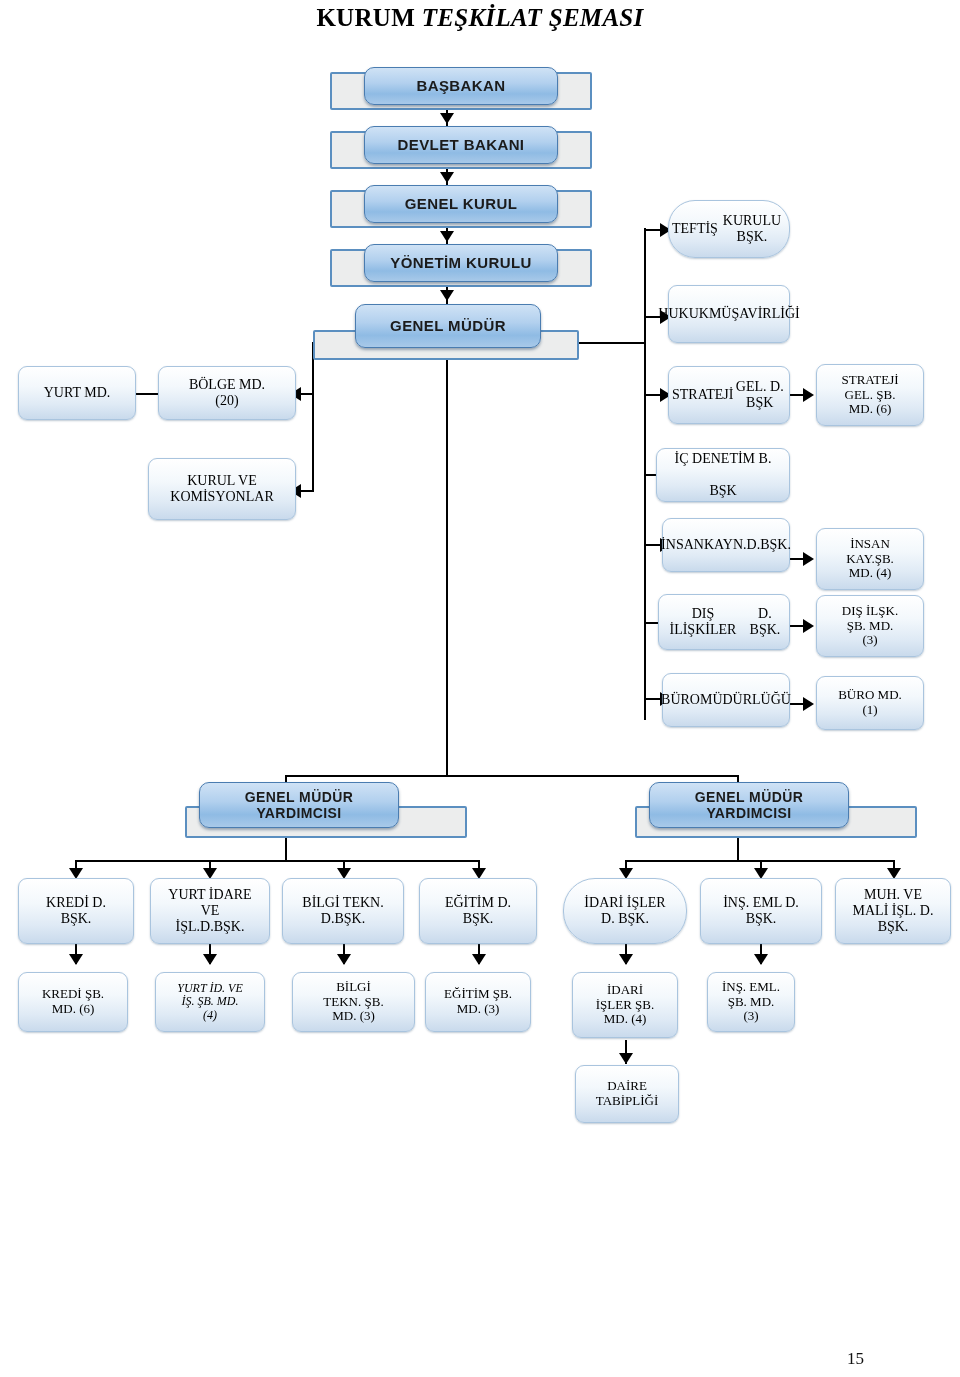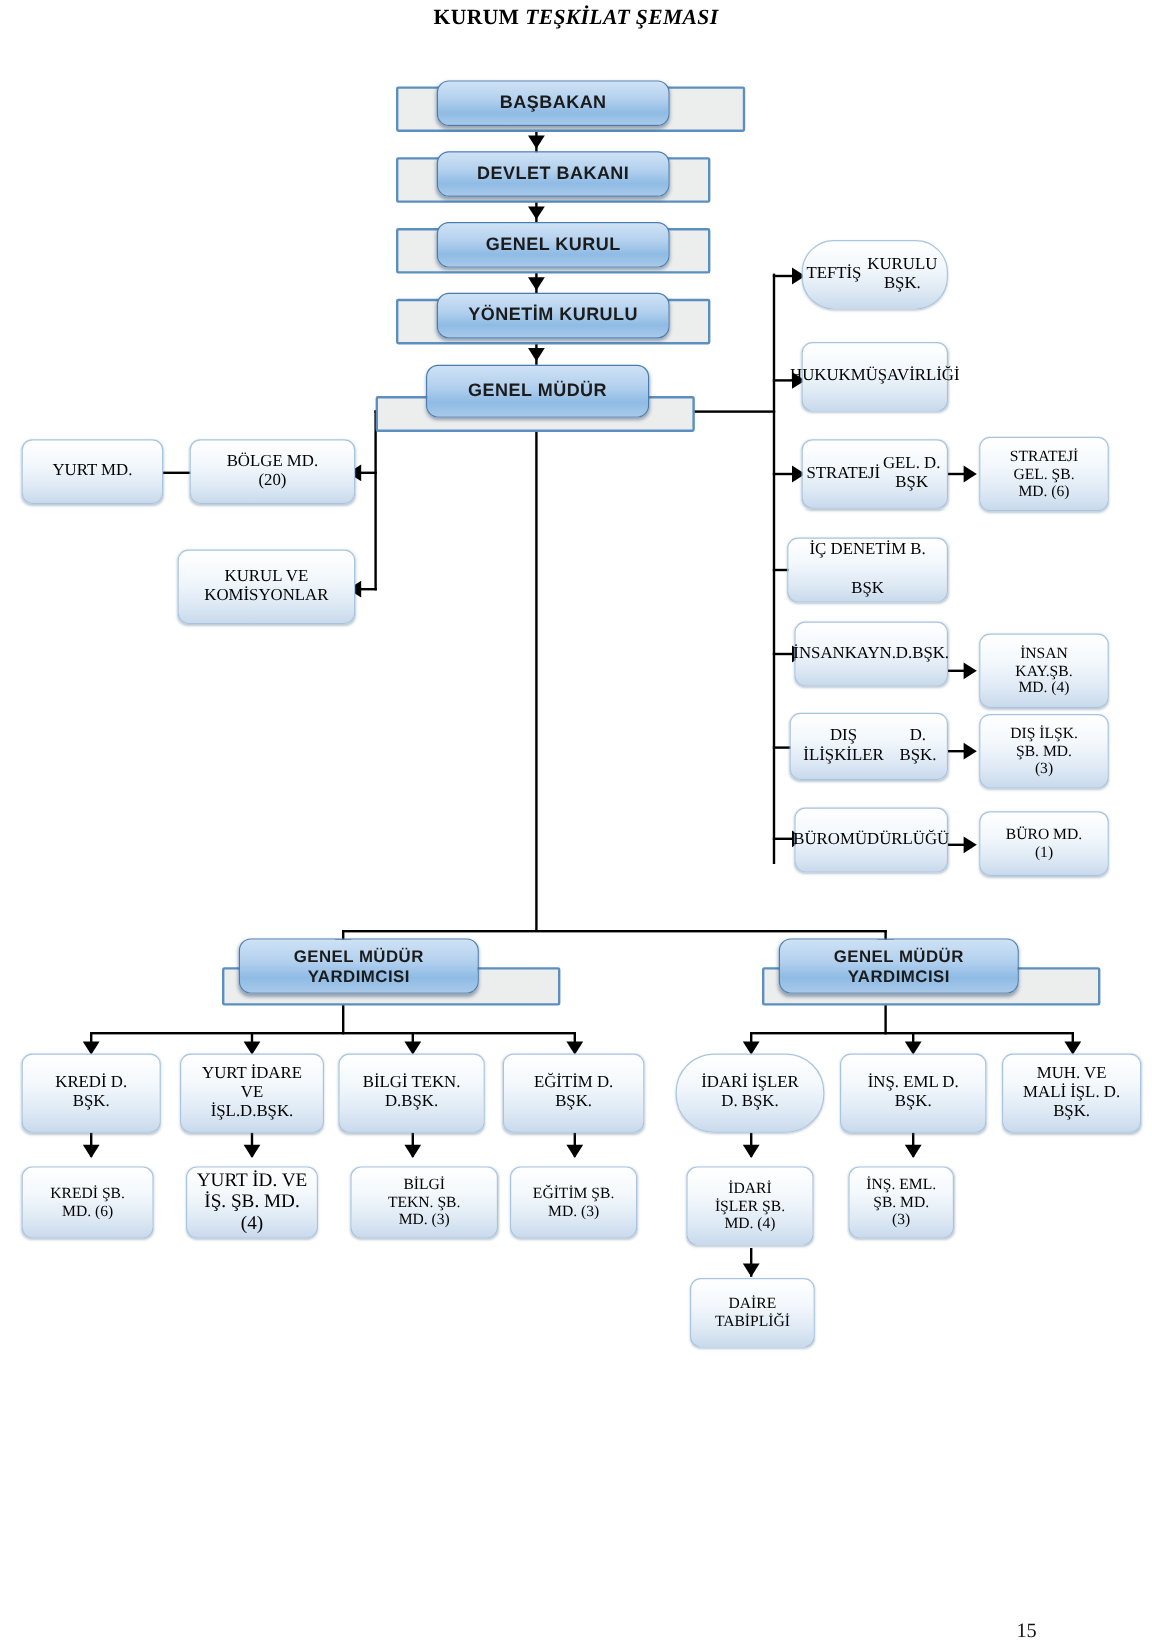--- a/index.html
+++ b/index.html
@@ -1,21 +1,21 @@
 <!DOCTYPE html>
 <html><head>
 <meta charset="utf-8">
 <style>
   html,body{margin:0;padding:0;background:#fff;}
   body{width:960px;height:1377px;position:relative;font-family:"Liberation Serif",serif;color:#000;overflow:hidden;}
   #stage{position:absolute;left:0;top:0;width:960px;height:1377px;}
 
   .page-title{
     position:absolute;left:0;top:4px;width:960px;text-align:center;
-    font-family:"Liberation Serif",serif;font-size:18px;font-weight:bold;
+    font-family:"Liberation Serif",serif;font-size:25px;font-weight:bold;
     letter-spacing:.3px;white-space:nowrap;
   }
   .page-title .up{font-style:normal;}
   .page-title .it{font-style:italic;}
 
   .page-num{
     position:absolute;right:96px;bottom:8px;font-family:"Liberation Serif",serif;
     font-size:17px;color:#111;
   }
 
@@ -144,21 +144,21 @@
   <div class="ln v" style="left:478px;top:944px;height:20px;"></div>
   <div class="arw down" style="left:472px;top:954px;"></div>
   <div class="ln v" style="left:625px;top:944px;height:20px;"></div>
   <div class="arw down" style="left:619px;top:954px;"></div>
   <div class="ln v" style="left:760px;top:944px;height:20px;"></div>
   <div class="arw down" style="left:754px;top:954px;"></div>
 
   <div class="ln v" style="left:625px;top:1040px;height:24px;"></div>
   <div class="arw down" style="left:619px;top:1053px;"></div>
 
-  <div class="banner" style="left:330px;top:72px;width:262px;height:38px;padding-left:29px;">
+  <div class="banner" style="left:330px;top:72px;width:262px;height:38px;">
     <div class="plate"></div>
     <div class="tile" style="left:34px;top:-5px;width:194px;height:38px;">
       <span>BAŞBAKAN</span>
     </div>
   </div>
 
   <div class="banner" style="left:330px;top:190px;width:262px;height:38px;">
     <div class="plate"></div>
     <div class="tile" style="left:34px;top:-5px;width:194px;height:38px;">
       <span>GENEL  KURUL</span>
@@ -330,21 +330,21 @@
       <span style="display: block;">BŞK.</span>
     </div>
   </div>
 
   <div class="node" style="left:18px;top:972px;width:110px;height:60px;font-size:13px;">
     <div>
       <span style="display: block;">KREDİ ŞB.</span>
       <span style="display: block;">MD. (6)</span>
     </div>
   </div>
-  <div class="node" style="left:155px;top:972px;width:110px;height:60px;font-size:16px;">
+  <div class="node" style="left:155px;top:972px;width:110px;height:60px;font-size:12px;font-style:italic;">
     <div>
       <span style="display: block;">YURT İD. VE</span>
       <span style="display: block;">İŞ. ŞB. MD.</span>
       <span style="display: block;">(4)</span>
     </div>
   </div>
   <div class="node" style="left:292px;top:972px;width:123px;height:60px;font-size:13px;">
     <div>
       <span style="display: block;">BİLGİ</span>
       <span style="display: block;">TEKN. ŞB.</span>

